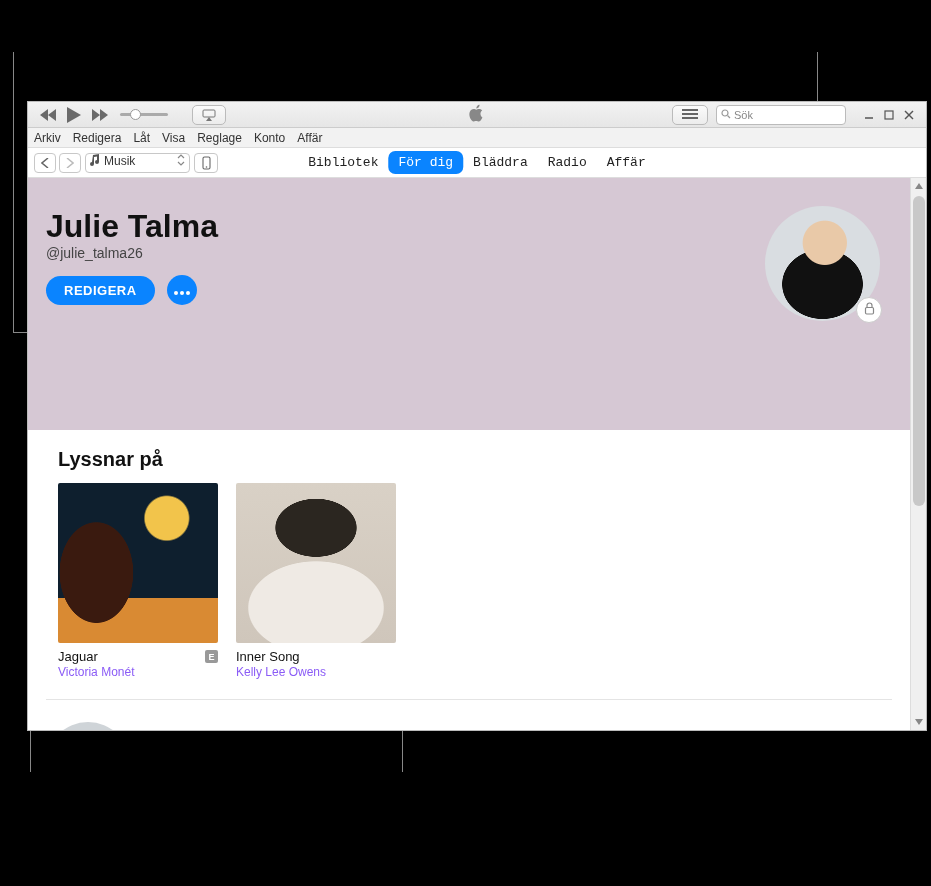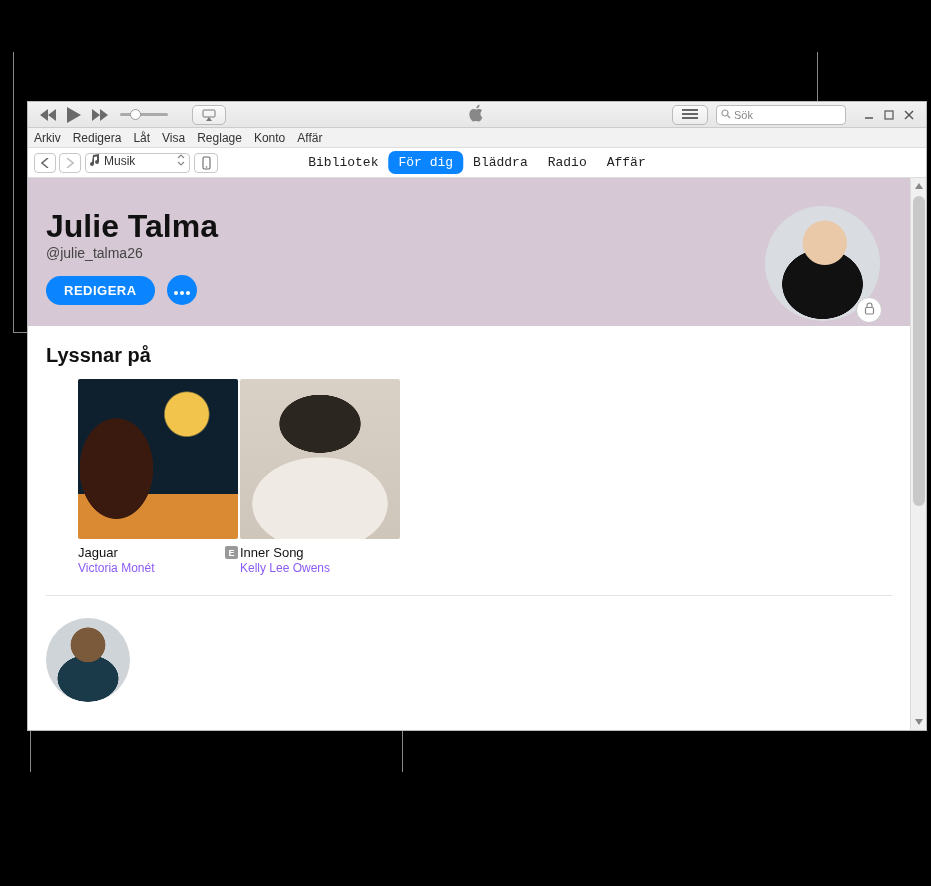--- a/index.html
+++ b/index.html
@@ -153,21 +153,21 @@
   }
   .sa-top{position:absolute; top:0;}
   .sa-bot{position:absolute; bottom:0;}
   .scroll-thumb{
     position:absolute; left:2px; width:12px; top:18px; height:310px;
     background:#c8c8c8; border-radius:6px;
   }
   
   .profile-header {
     background:#d6c8d4;
-    height:148px;
+    height:252px;
     padding: 30px 28px 16px 18px;
     position:relative;
   }
   .profile-name { font-size:32px; font-weight:700; color:#111;}
   .profile-handle { font-size:14px; color:#444; }
   .profile-actions { display:flex; align-items:center; gap:12px; margin-top:14px;}
   .btn-edit {
     background:#0a84ff; color:#fff; border:none;
     padding:7px 18px; border-radius:18px;
     font-size:13px; font-weight:700; letter-spacing:.5px;
@@ -185,23 +185,23 @@
       radial-gradient(ellipse 58% 50% at 50% 68%, #111 0 60%, transparent 61%),
       linear-gradient(#d9dde1,#d9dde1);
   }
   .lock-badge {
     position:absolute; right:-2px; bottom:-2px;
     width:26px; height:26px; border-radius:50%;
     background:#fff; border:1px solid #ccc;
     display:flex; align-items:center; justify-content:center; color:#777;
   }
   
-  .section { padding: 18px 18px 0;}
+  .section { padding: 18px 30px 0;}
   .section-title { font-size:20px; font-weight:700; color:#111; margin-bottom:12px;}
-  .albums { display:flex; gap:2px;margin-left:32px;}
+  .albums { display:flex; gap:18px;}
   .album { width:160px;}
   .cover {
     width:160px; height:160px; border-radius:2px;
     position:relative; overflow:hidden;
   }
   .cover1 {
     background:
       radial-gradient(circle at 68% 22%, #f2c44b 0 13%, transparent 14%),
       radial-gradient(ellipse 38% 52% at 24% 56%, #3a1a0f 0 60%, transparent 61%),
       linear-gradient(to top, #d98a33 0 28%, #0e1f2e 28% 100%);

